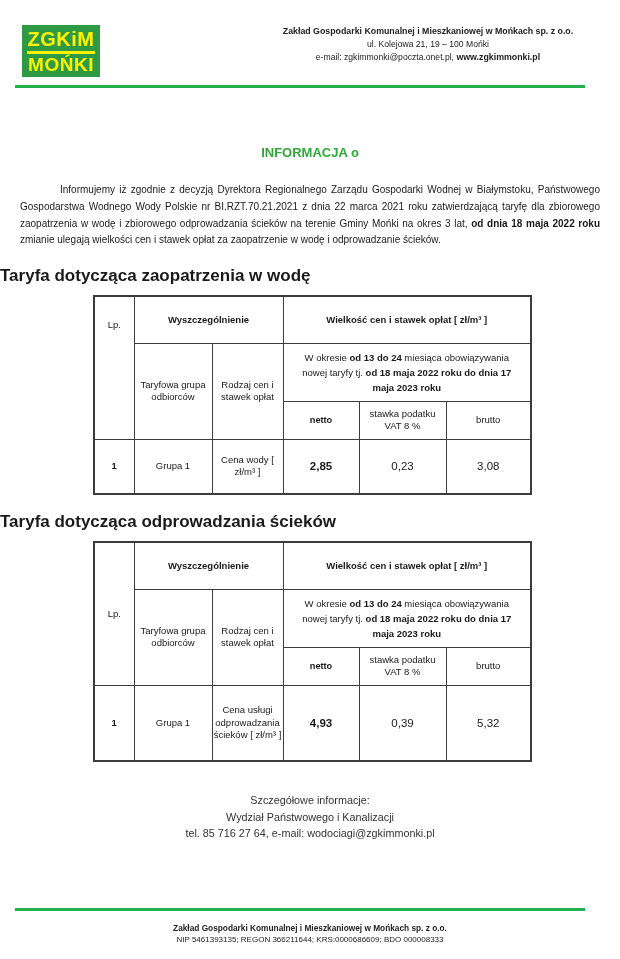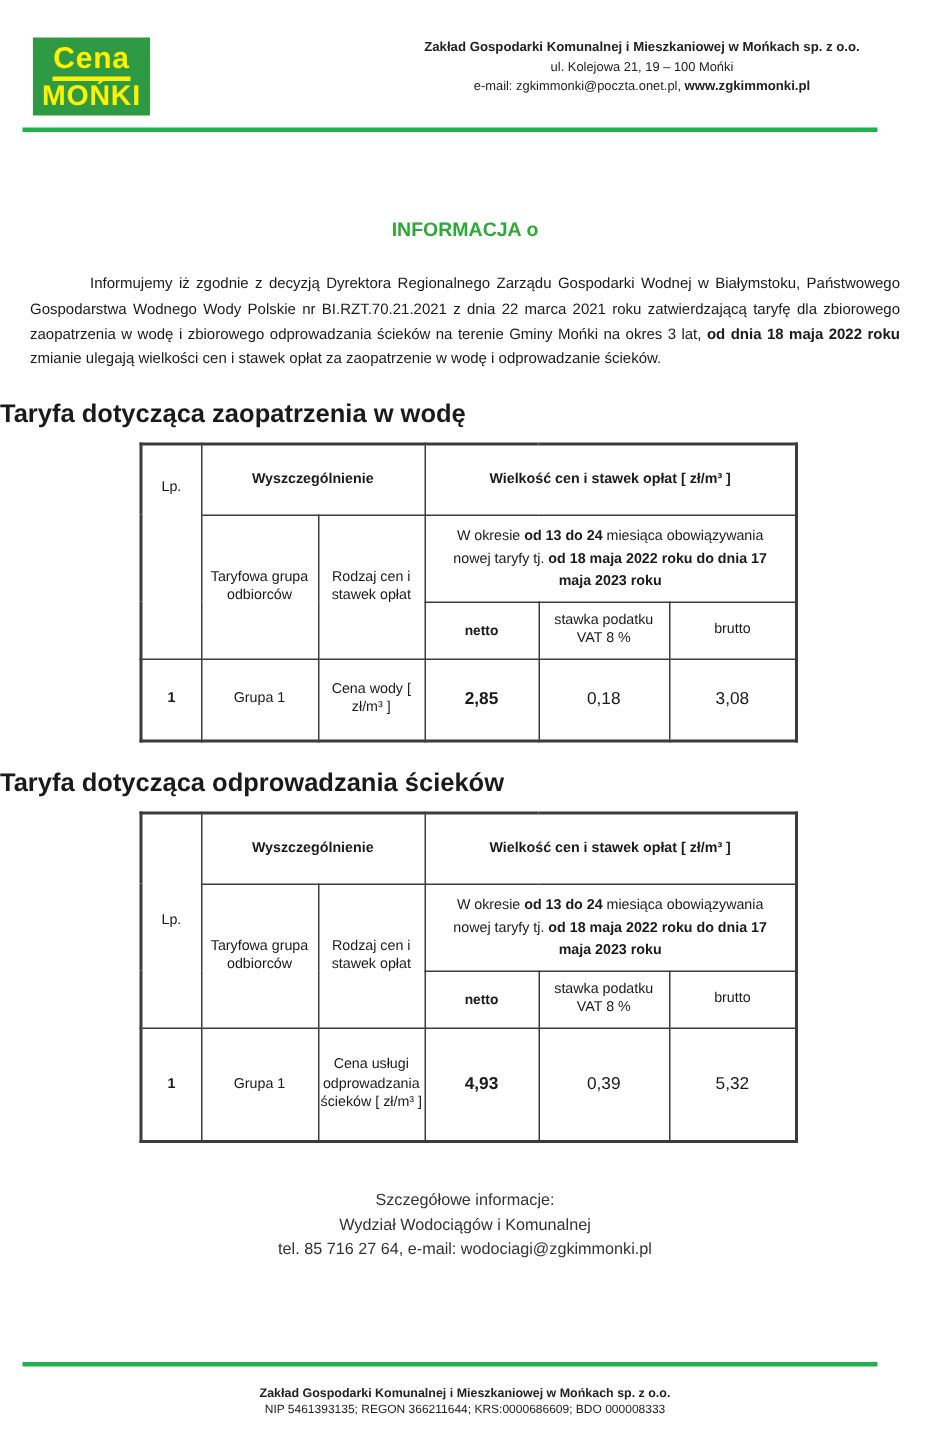--- a/index.html
+++ b/index.html
@@ -68,21 +68,21 @@
   .footer { margin-top:11px; text-align:center; font-size:8px; line-height:12px; color:#222; }
   .footer .bold { font-weight:bold; font-size:8.3px; }
 </style>
 </head>
 <body>
 
 <div class="page">
 
   <div class="header">
     <div class="logo">
-      <div><span class="l1">Cena</span></div>
+      <div><span class="l1">ZGKiM</span></div>
       <div class="l2">MOŃKI</div>
     </div>
     <div class="header-info">
       <div class="bold">Zakład Gospodarki Komunalnej i Mieszkaniowej w Mońkach sp. z o.o.</div>
       <div>ul. Kolejowa 21, 19 – 100 Mońki</div>
       <div><span>e-mail: zgkimmonki@poczta.onet.pl, </span><span class="bold">www.zgkimmonki.pl</span></div>
     </div>
   </div>
   <div class="rule"></div>
 
@@ -128,21 +128,21 @@
           </td>
     </tr>
     <tr class="r4">
       <td class="num-lp">1</td>
       <td class="grupa">Grupa 1</td>
       <td class="rodzaj">Cena wody [ zł/m³ ]</td>
       <td class="yellow val netto">
             <span class="ib num">2,85</span>
           </td>
       <td class="yellow val">
-            <span class="ib num">0,18</span>
+            <span class="ib num">0,23</span>
           </td>
       <td class="yellow val">
             <span class="ib num">3,08</span>
           </td>
     </tr>
   </tbody>
     </table>
 
   <div class="sect">Taryfa dotycząca odprowadzania ścieków</div>
 
@@ -191,21 +191,21 @@
           </td>
       <td class="yellow val">
             <span class="ib num">5,32</span>
           </td>
     </tr>
   </tbody>
     </table>
 
   <div class="contact">
     <div>Szczegółowe informacje:</div>
-    <div>Wydział Wodociągów i Komunalnej</div>
+    <div>Wydział Państwowego i Kanalizacji</div>
     <div>tel. 85 716 27 64, e-mail: wodociagi@zgkimmonki.pl</div>
   </div>
 
   <div class="footer-rule"></div>
   <div class="footer">
     <div class="bold">Zakład Gospodarki Komunalnej i Mieszkaniowej w Mońkach sp. z o.o.</div>
     <div>NIP 5461393135; REGON 366211644; KRS:0000686609; BDO 000008333</div>
 
   </div>
 

